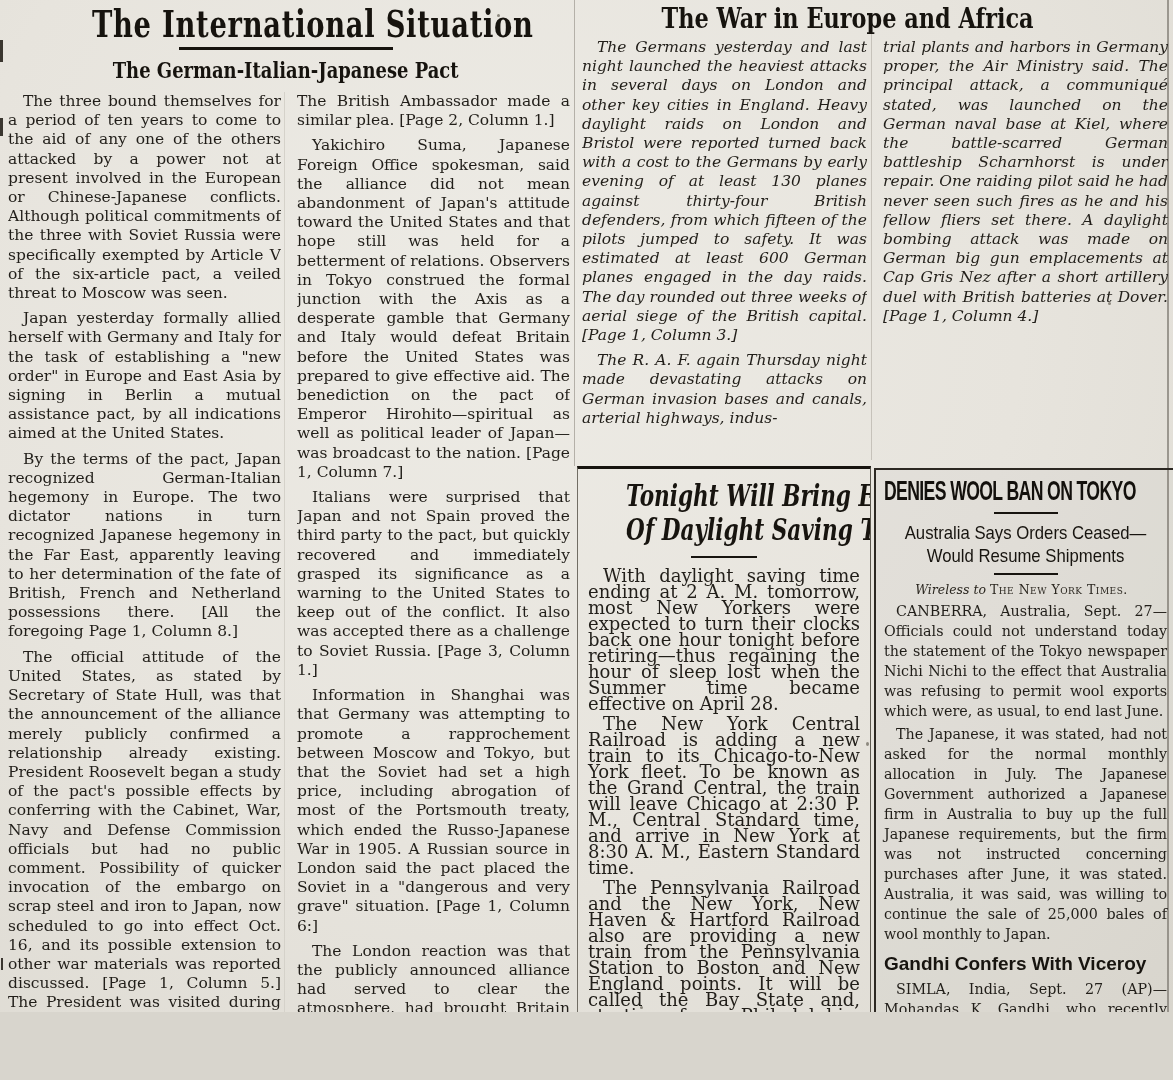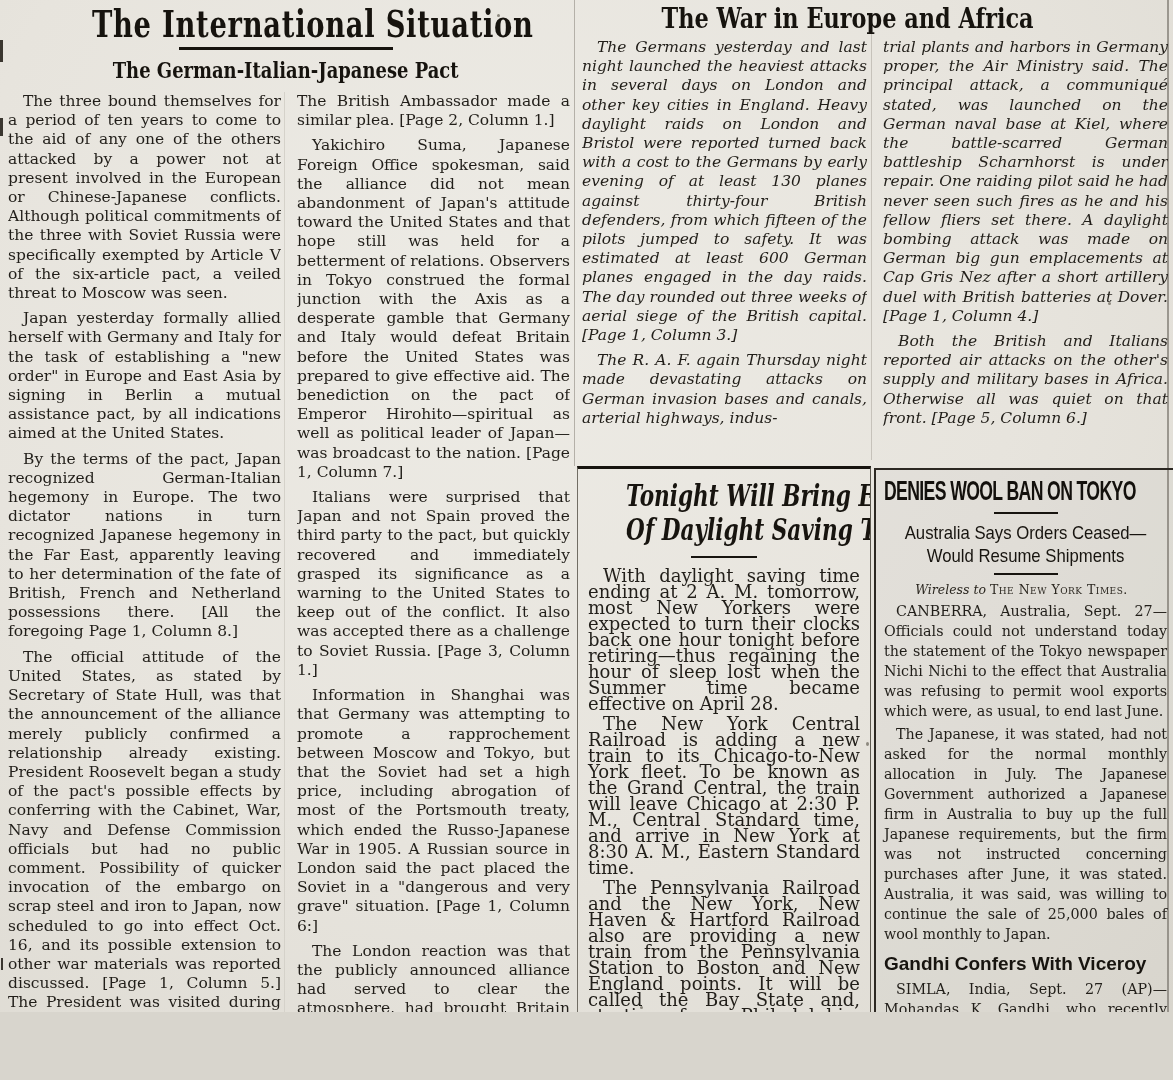--- a/index.html
+++ b/index.html
@@ -139,21 +139,20 @@
   <div class="war-header">
     <h2 class="war-headline"><span class="condense">The War in Europe and Africa</span></h2>
   </div>
   <div class="war-cols">
     <div class="war-col">
       <p class="para">The Germans yesterday and last night launched the heaviest attacks in several days on London and other key cities in England. Heavy daylight raids on London and Bristol were reported turned back with a cost to the Germans by early evening of at least 130 planes against thirty-four British defenders, from which fifteen of the pilots jumped to safety. It was estimated at least 600 German planes engaged in the day raids. The day rounded out three weeks of aerial siege of the British capital. [Page 1, Column 3.]</p>
       <p class="para">The R. A. F. again Thursday night made devastating attacks on German invasion bases and canals, arterial highways, indus-</p>
     </div>
     <div class="war-col">
       <p class="para no-indent">trial plants and harbors in Germany proper, the Air Ministry said. The principal attack, a communiqué stated, was launched on the German naval base at Kiel, where the battle-scarred German battleship Scharnhorst is under repair. One raiding pilot said he had never seen such fires as he and his fellow fliers set there. A daylight bombing attack was made on German big gun emplacements at Cap Gris Nez after a short artillery duel with British batteries at Dover. [Page 1, Column 4.]</p>
-      <p class="para">Both the British and Italians reported air attacks on the other's supply and military bases in Africa. Otherwise all was quiet on that front. [Page 5, Column 6.]</p>
     </div>
   </div>
 
   <div class="daylight-box">
     <h3 class="daylight-headline">
       <span class="condense" style="display:block;">Tonight Will Bring End</span>
       <span class="condense" style="display:block;">Of Daylight Saving Time</span>
     </h3>
     <div class="short-rule"></div>
     <p class="para">With daylight saving time ending at 2 A. M. tomorrow, most New Yorkers were expected to turn their clocks back one hour tonight before retiring—thus regaining the hour of sleep lost when the Summer time became effective on April 28.</p>

